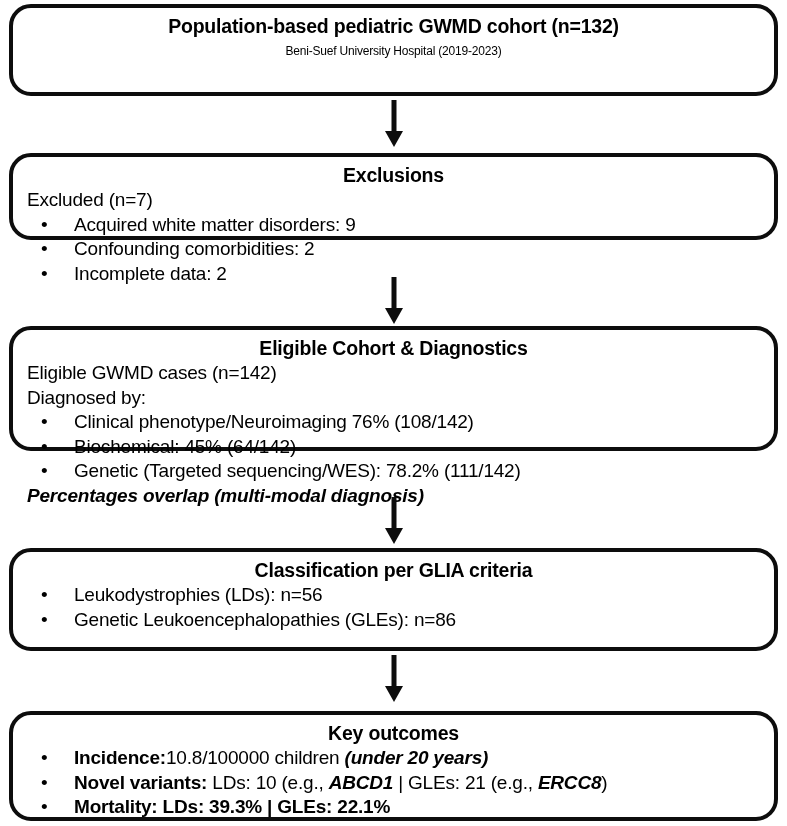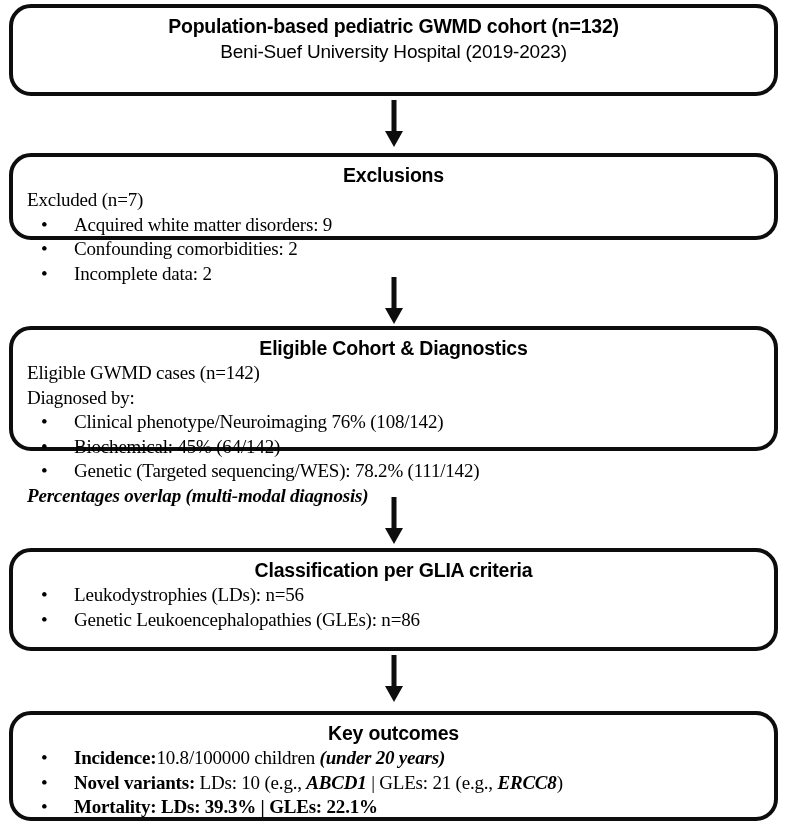--- a/index.html
+++ b/index.html
@@ -38,29 +38,28 @@
     text-align: center;
     font-weight: bold;
     font-size: 19.5px;
     line-height: 25px;
     letter-spacing: -0.2px;
     padding: 0 14px;
   }
   .node-subtitle {
     text-align: center;
     font-weight: normal;
-    font-size: 19px;
+    font-size: 12px;
     line-height: 25px;
     letter-spacing: -0.2px;
     padding: 0 14px;
   }
 
   .node-body {
     padding: 0 22px 0 14px;
-    font-family: Liberation Serif, serif;
   }
   .plain-line {
     font-size: 19px;
     line-height: 24.5px;
     letter-spacing: -0.2px;
     white-space: nowrap;
   }
   .italic-line {
     font-size: 19px;
     line-height: 24.5px;

